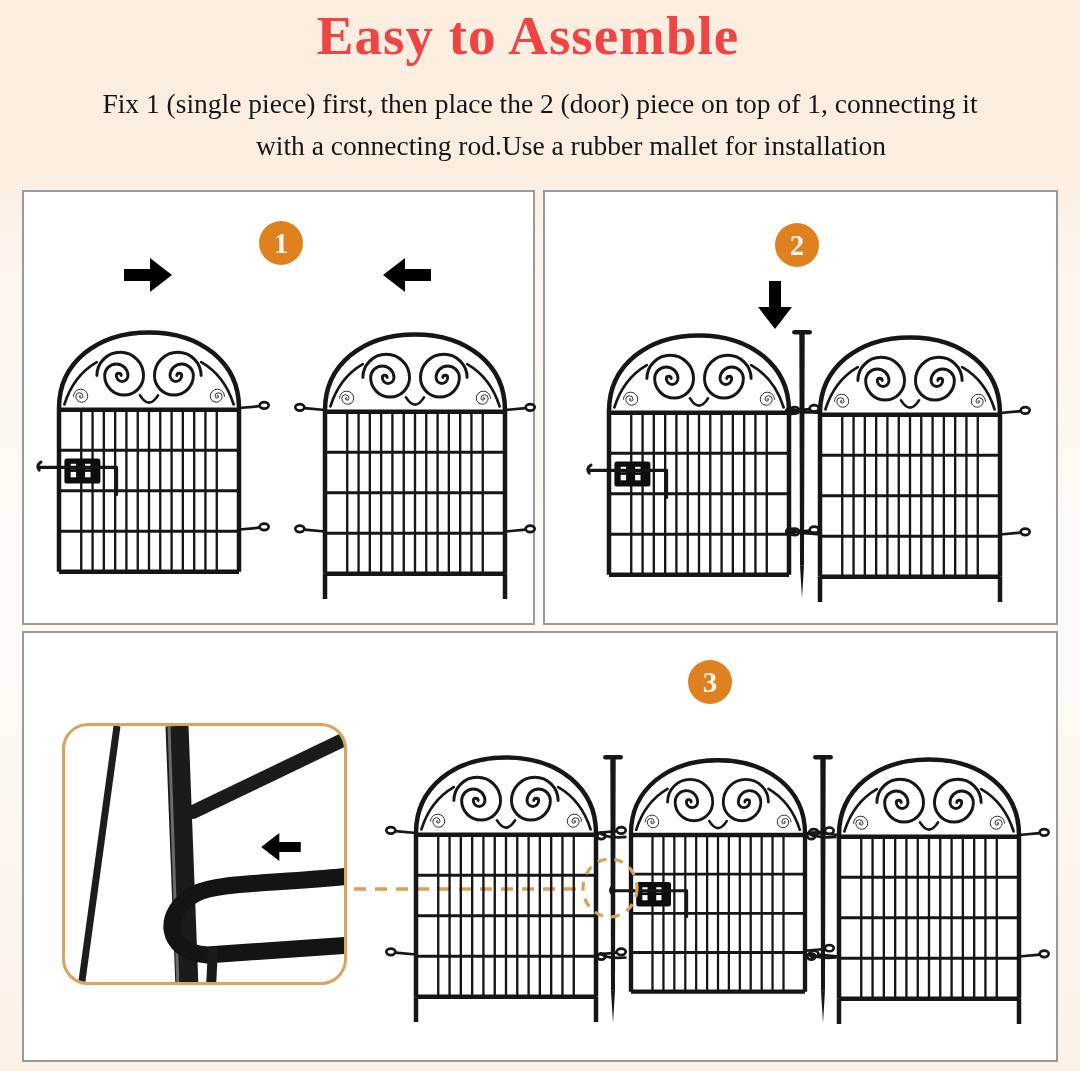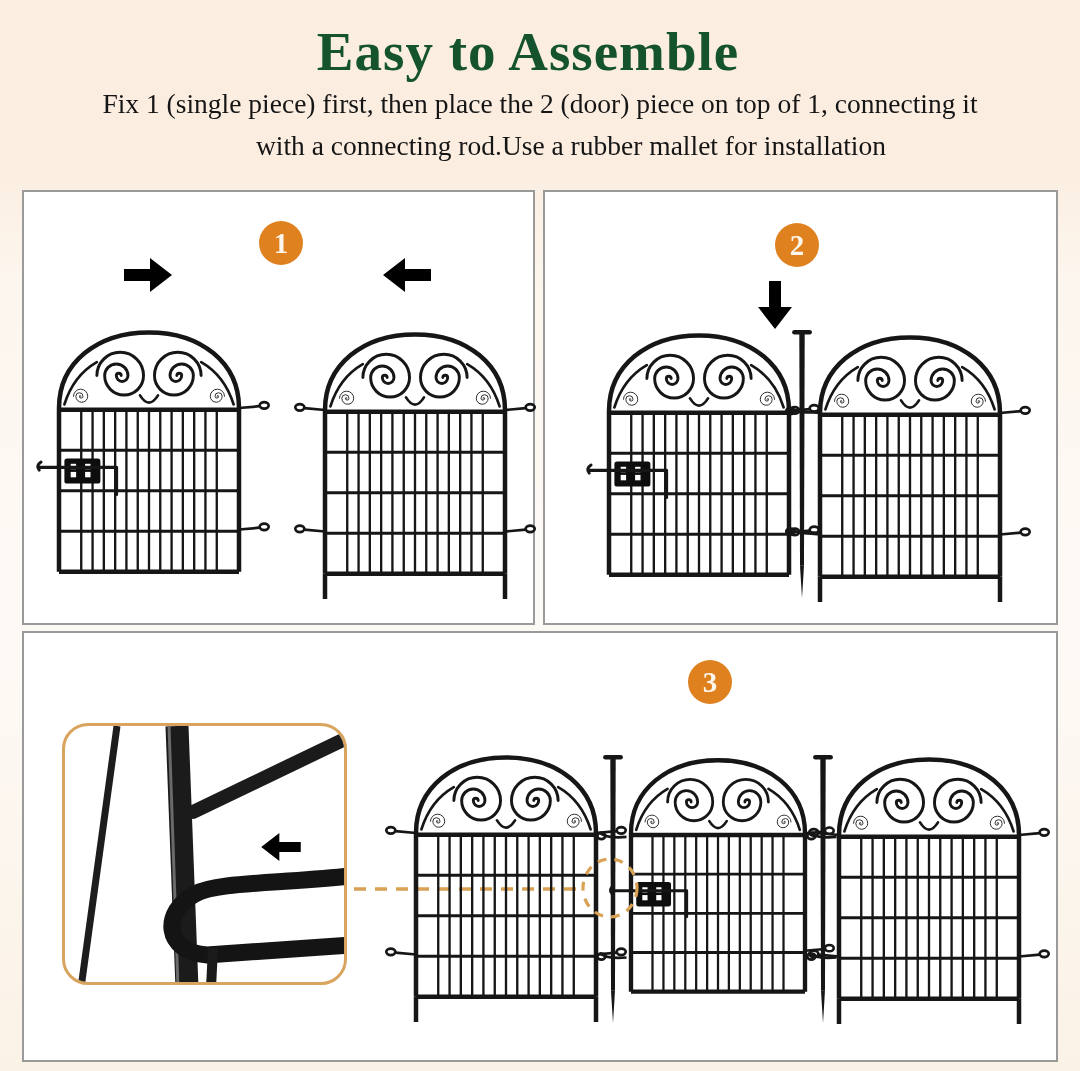--- a/index.html
+++ b/index.html
@@ -4,22 +4,22 @@
 <style>
   html,body{margin:0;padding:0;}
   body{
     width:1080px;height:1071px;position:relative;overflow:hidden;
     background:linear-gradient(180deg,#fbeee1 0%,#fbeee1 16%,#fdf6ee 26%,#fdfaf6 58%,#fbf2e6 100%);
     font-family:"Liberation Serif","DejaVu Serif",serif;
   }
   .canvas{position:absolute;inset:0;}
   
   .title{
-    position:absolute;left:0;top:20px;width:1056px;text-align:center;
-    font-size:55px;font-weight:bold;color:#14532d;letter-spacing:1px;
+    position:absolute;left:0;top:4px;width:1056px;text-align:center;
+    font-size:55px;font-weight:bold;color:#ef4444;letter-spacing:1px;
   }
   .sub{
     position:absolute;left:0;width:1080px;text-align:center;
     font-size:27.5px;color:#151515;
   }
   .sub1{top:88px;}
   .sub2{top:130px;margin-left:31px;}
   
   .panel{
     position:absolute;background:#ffffff;border:2px solid #9a9a9a;box-sizing:border-box;

